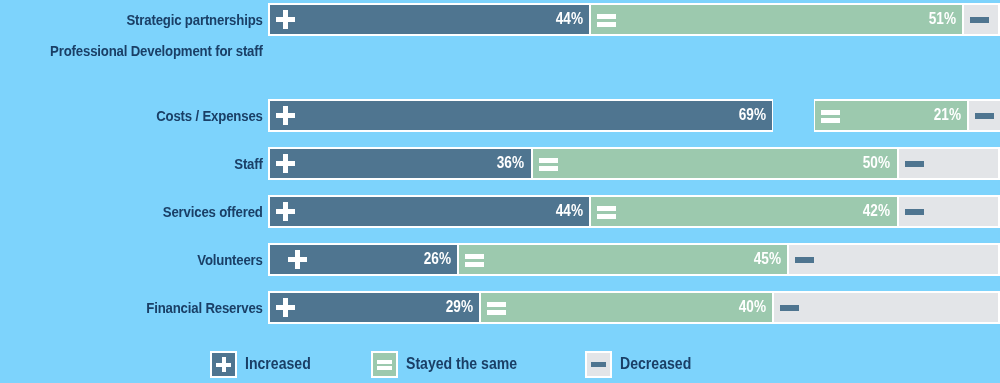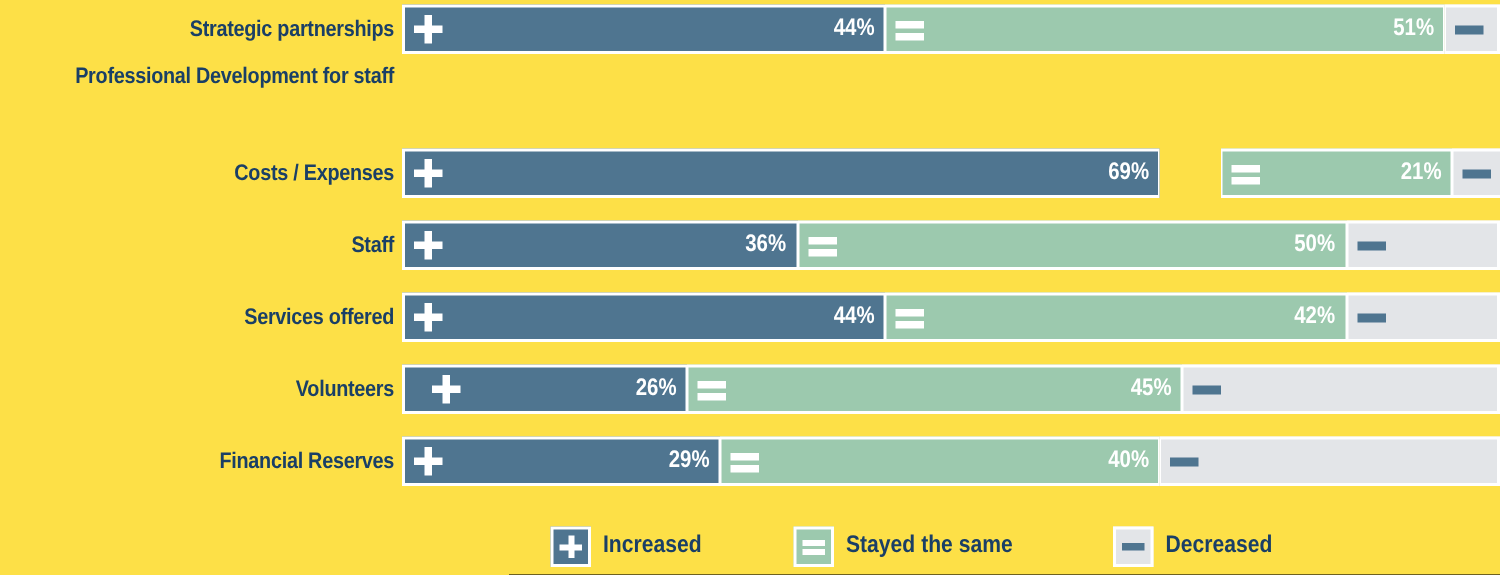--- a/index.html
+++ b/index.html
@@ -11,21 +11,21 @@
     width: 1000px;
     height: 383px;
     overflow: hidden;
     font-family: "Liberation Sans", sans-serif;
   }
 
   #chart-root {
     position: relative;
     width: 1000px;
     height: 383px;
-    background: #fde047;
+    background: #7dd3fc;
   }
 
   .row {
     position: absolute;
     left: 0;
     width: 1000px;
     height: 38px;
     display: flex;
     align-items: center;
   }
@@ -141,21 +141,21 @@
 
   
   #legend {
     position: absolute;
     left: 0;
     top: 345px;
     width: 860px;
     height: 38px;
     display: flex;
     align-items: center;
-    justify-content: flex-end;
+    justify-content: center;
     padding-right: 2px;
     box-sizing: border-box;
   }
 
   .legend-item {
     display: flex;
     align-items: center;
     margin-left: 52px;
   }
 

